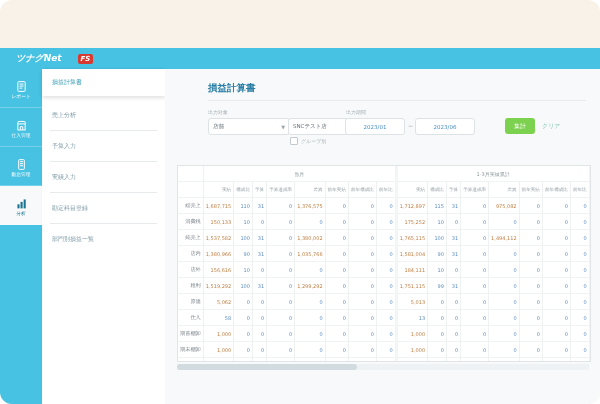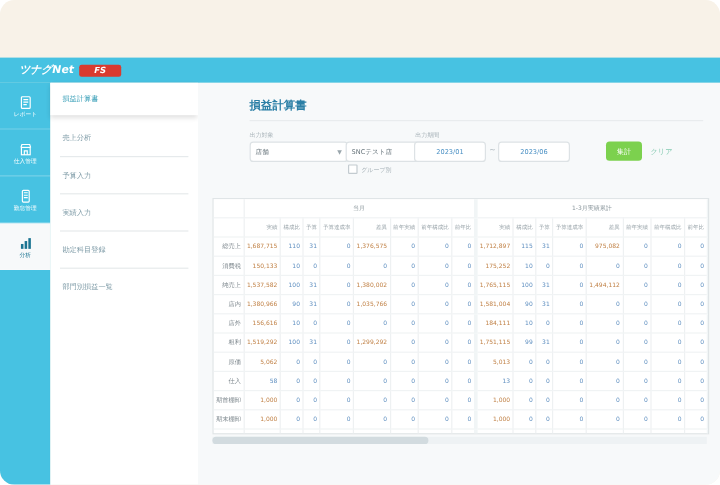--- a/index.html
+++ b/index.html
@@ -1,23 +1,23 @@
 <!DOCTYPE html>
 <html><head>
 <meta charset="utf-8">
 <style>
   html,body{margin:0;padding:0;background:#ffffff;}
   .canvas{position:relative;width:600px;height:404px;background:#f8f2e8;border-radius:12px;
     overflow:hidden;font-family:"DejaVu Sans","Liberation Sans",sans-serif;}
   
   .topbar{position:absolute;left:0;top:48px;width:600px;height:21px;background:#47c2e2;}
-  .logo{position:absolute;left:16px;top:4px;display:flex;align-items:center;gap:4px;}
+  .logo{position:absolute;left:16px;top:4px;display:flex;align-items:center;gap:16px;}
   .logo-text{font-style:italic;font-weight:bold;color:#ffffff;font-size:9px;letter-spacing:0;}
   .logo-badge{font-style:italic;font-weight:bold;color:#fff;background:#d93a2f;font-size:7px;
-    padding:0 13px;border-radius:2px;line-height:10px;}
+    padding:0 3px;border-radius:2px;line-height:10px;}
   
   .rail{position:absolute;left:0;top:69px;bottom:0;width:42px;background:#47c2e2;}
   .rail-item{height:38px;display:flex;flex-direction:column;align-items:center;justify-content:center;
     gap:2px;color:#ffffff;border-bottom:1px solid rgba(255,255,255,.25);cursor:pointer;}
   .rail-item .ric{width:13px;height:13px;}
   .rail-item .rlb{font-size:5px;transform:scale(.95);white-space:nowrap;}
   .rail-item.active{background:#f7f9fa;color:#1b7492;}
   .rail-item.active svg *{stroke:#1b7492;}
   .rail-item svg *{stroke:#ffffff;fill:none;stroke-width:1.2;}
   .rail-item.active svg .fillme{fill:#1b7492;stroke:none;}

